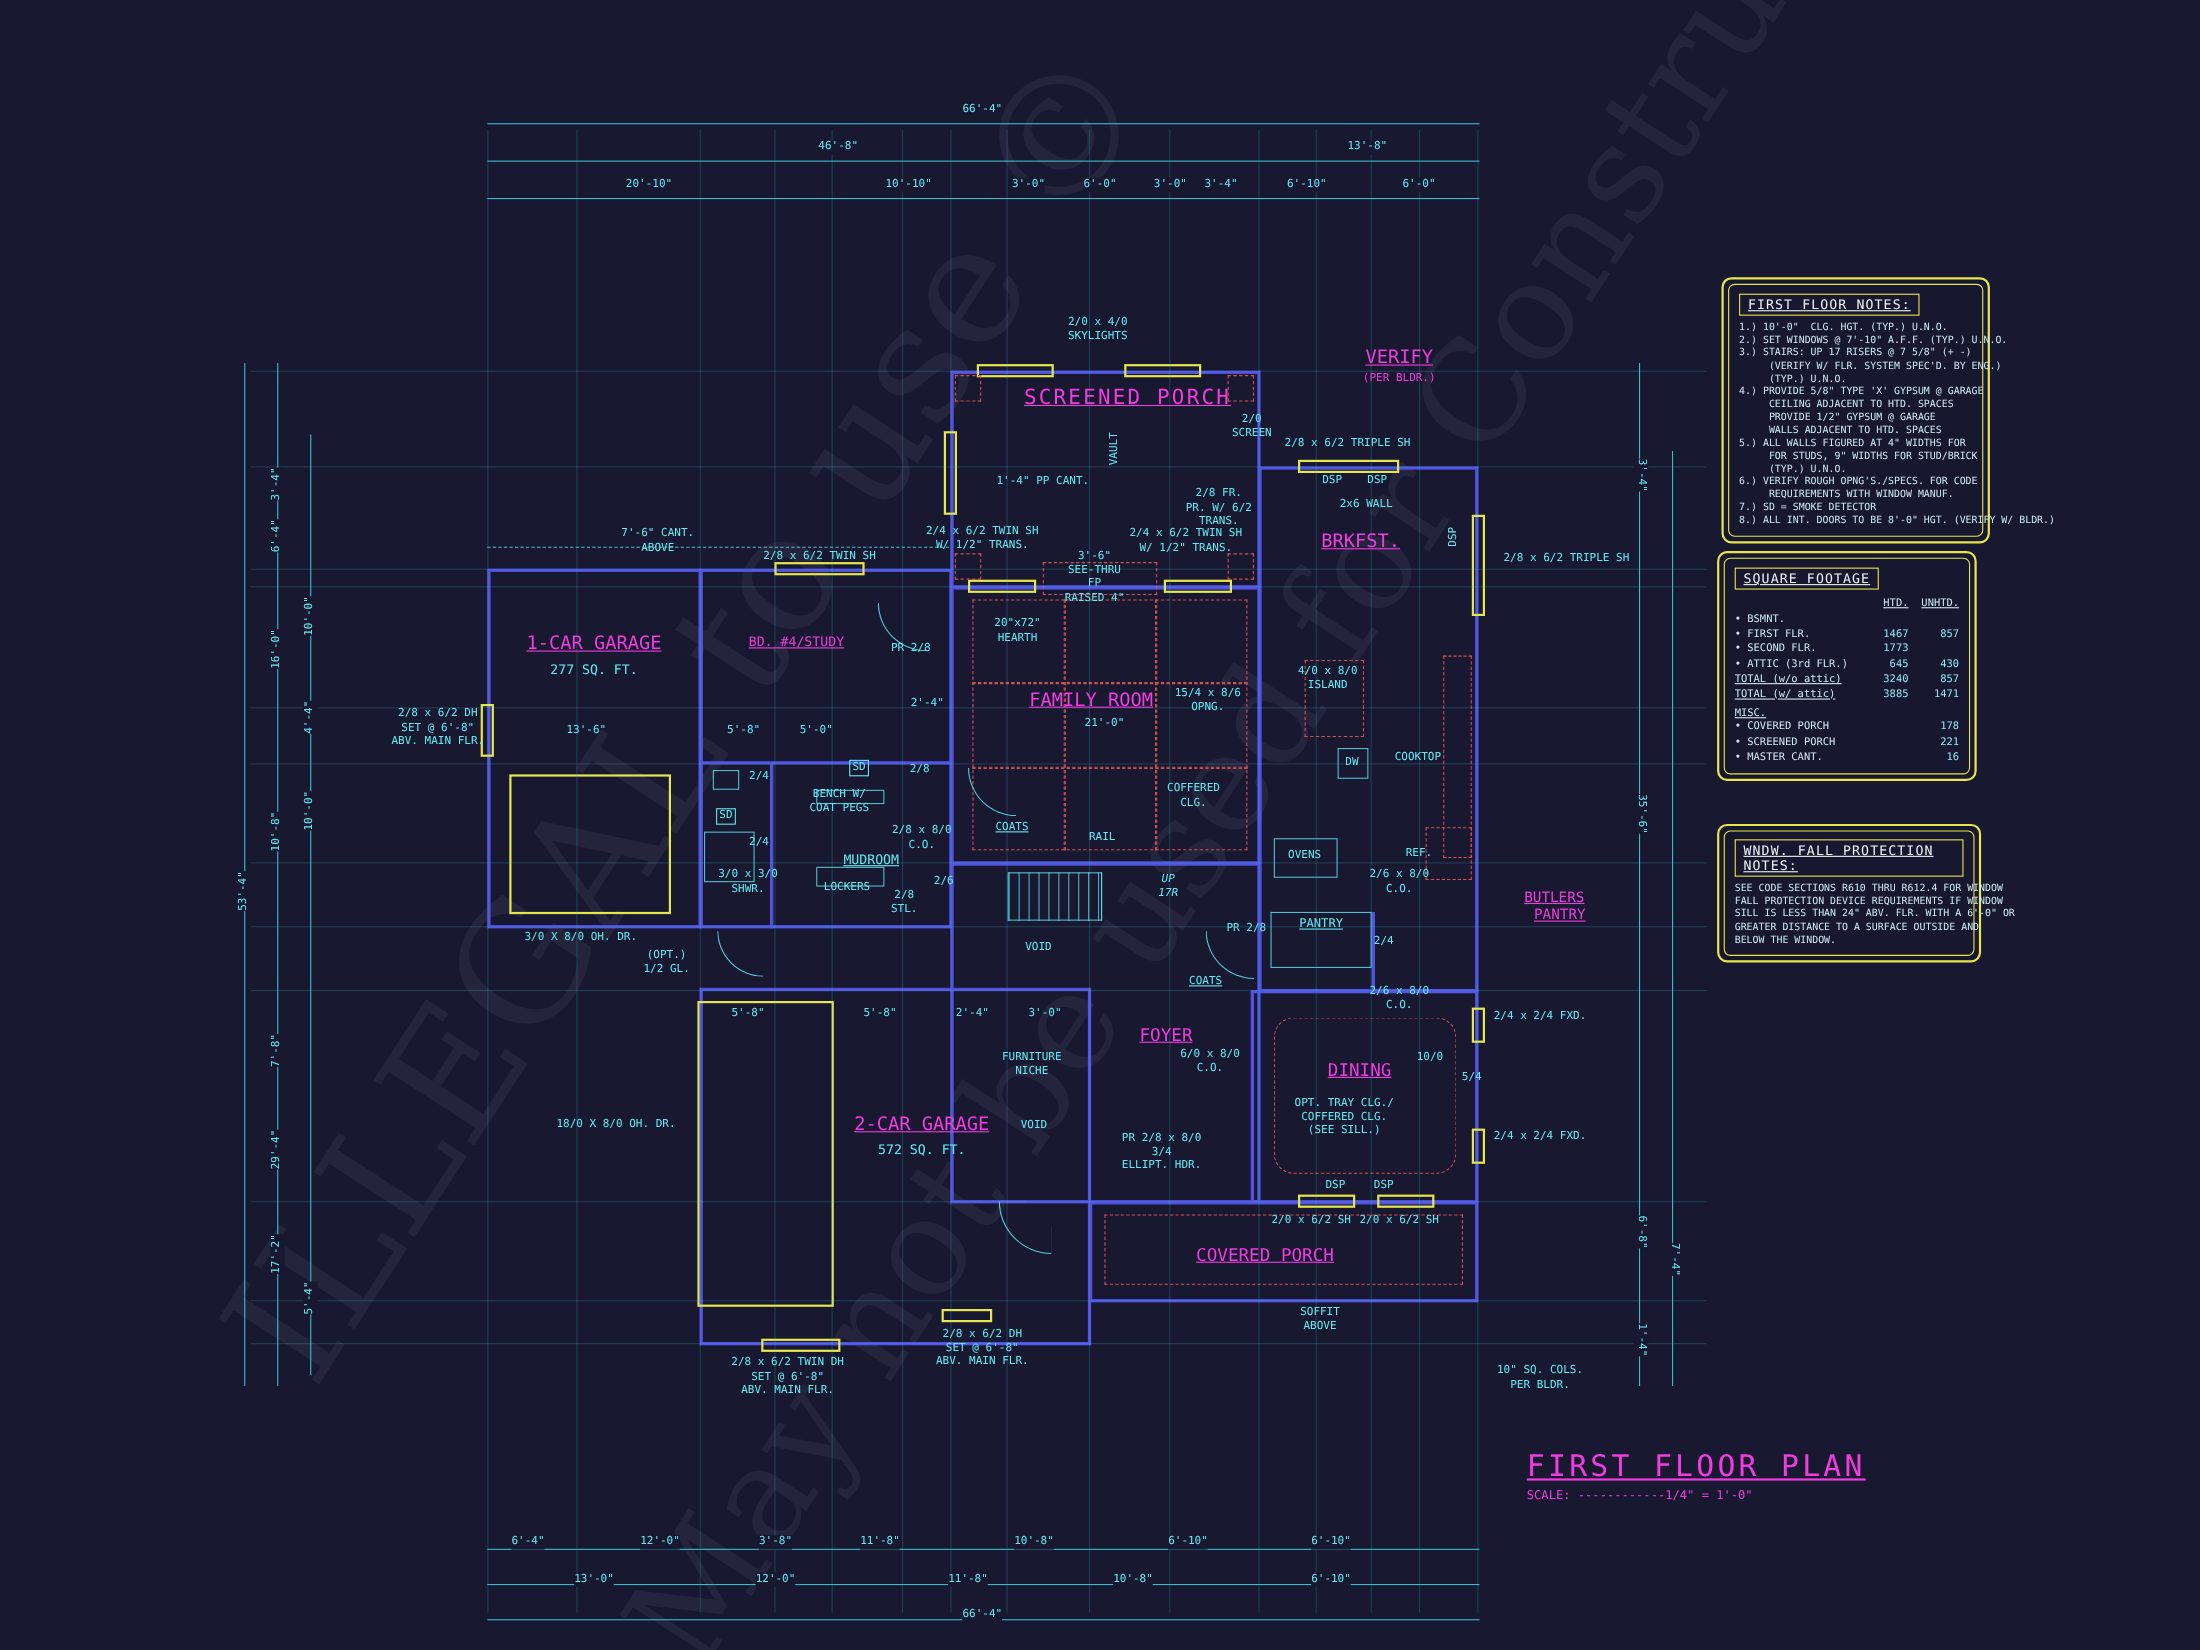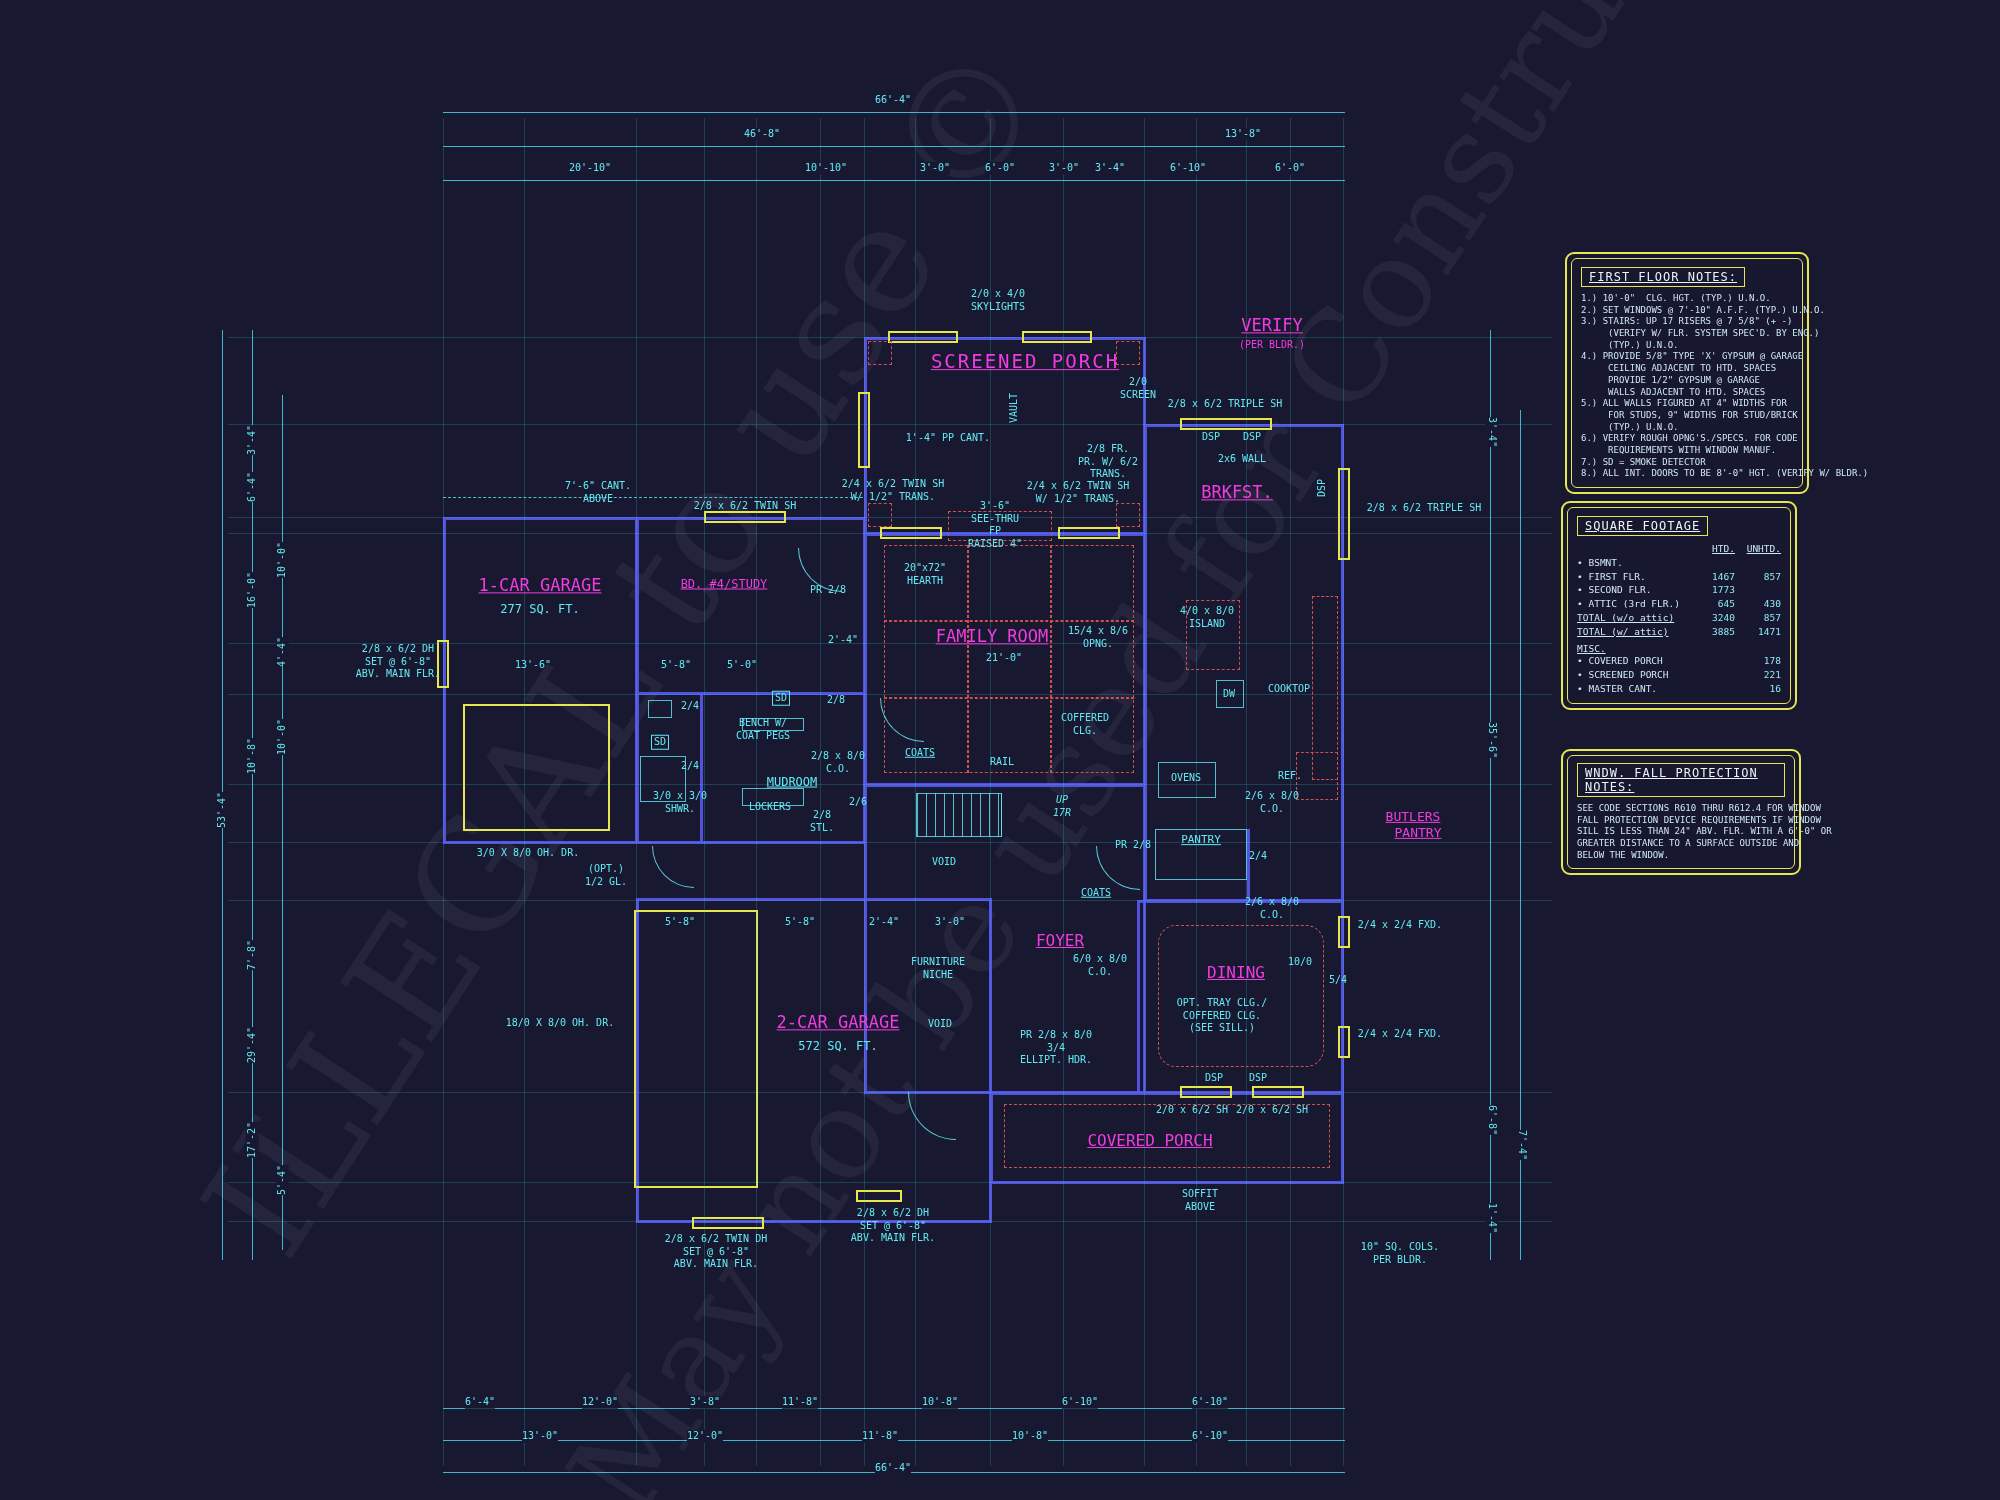--- a/index.html
+++ b/index.html
@@ -395,13 +395,17 @@
     </div>
   </div>
 
   <div class="notebox" style="left:1561px;top:749px;width:240px;">
     <div class="notebox-inner">
       <div class="nb-title"><span>WNDW. FALL PROTECTION NOTES:</span></div>
       <div class="nb-body"><div class="note-line">SEE CODE SECTIONS R610 THRU R612.4 FOR WINDOW</div><div class="note-line">FALL PROTECTION DEVICE REQUIREMENTS IF WINDOW</div><div class="note-line">SILL IS LESS THAN 24" ABV. FLR. WITH A 6'-0" OR</div><div class="note-line">GREATER DISTANCE TO A SURFACE OUTSIDE AND</div><div class="note-line">BELOW THE WINDOW.</div></div>
     </div>
   </div>
 
+  <div class="titleblock">
+    <div class="tb-main">FIRST FLOOR PLAN</div>
+    <div class="tb-scale">SCALE: ------------1/4" = 1'-0"</div>
+  </div>
 </div>
 
 </body></html>

